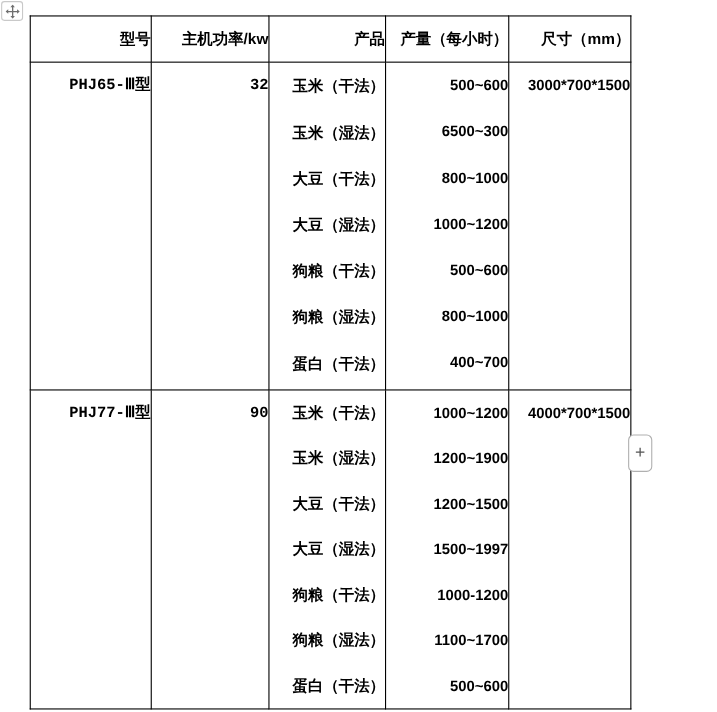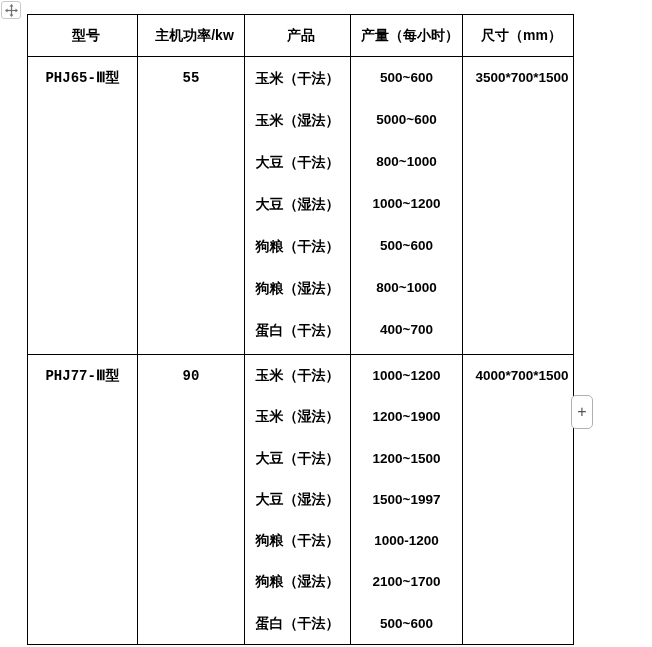--- a/index.html
+++ b/index.html
@@ -16,21 +16,21 @@
     box-sizing:border-box;cursor:move;padding:0;
   }
   
   table.spec{
     position:absolute;left:27px;top:14px;width:546px;
     border-collapse:collapse;table-layout:fixed;
     color:#000;font-weight:bold;font-size:14px;
   }
   table.spec td, table.spec th{
     border:1.5px solid #000;padding:0;vertical-align:top;
-    box-sizing:border-box;text-align:center;
+    box-sizing:border-box;text-align:right;
   }
   col.c1{width:110px}col.c2{width:107px}col.c3{width:106px}
   col.c4{width:112px}col.c5{width:111px}
   tr.hdr th{
     height:42px;vertical-align:middle;padding-left:7px;
     font-size:14px;font-weight:bold;white-space:nowrap;
   }
   tr.r1{height:298px}
   tr.r2{height:289px}
   .serif{font-family:Liberation Mono, monospace;}
@@ -85,42 +85,42 @@
     <th>产品</th>
     <th>产量（每小时）</th>
     <th>尺寸（mm）</th>
   </tr>
 
   <tr class="r1">
     <td class="model-cell serif">
       <div class="cellline">PHJ65-Ⅲ型</div>
     </td>
     <td class="power-cell serif">
-      <div class="cellline">55</div>
+      <div class="cellline">32</div>
     </td>
     <td class="pcol">
       <div class="pline">玉米（干法）</div>
       <div class="pline">玉米（湿法）</div>
       <div class="pline">大豆（干法）</div>
       <div class="pline">大豆（湿法）</div>
       <div class="pline">狗粮（干法）</div>
       <div class="pline">狗粮（湿法）</div>
       <div class="pline">蛋白（干法）</div>
     </td>
     <td class="pcol num">
       <div class="pline">500~600</div>
-      <div class="pline">5000~600</div>
+      <div class="pline">6500~300</div>
       <div class="pline">800~1000</div>
       <div class="pline">1000~1200</div>
       <div class="pline">500~600</div>
       <div class="pline">800~1000</div>
       <div class="pline">400~700</div>
     </td>
     <td class="dims-cell num">
-      <div class="cellline">3500*700*1500</div>
+      <div class="cellline">3000*700*1500</div>
     </td>
   </tr>
 
   <tr class="r2">
     <td class="model-cell serif">
       <div class="cellline">PHJ77-Ⅲ型</div>
     </td>
     <td class="power-cell serif">
       <div class="cellline">90</div>
     </td>
@@ -132,21 +132,21 @@
       <div class="pline">狗粮（干法）</div>
       <div class="pline">狗粮（湿法）</div>
       <div class="pline">蛋白（干法）</div>
     </td>
     <td class="pcol num">
       <div class="pline">1000~1200</div>
       <div class="pline">1200~1900</div>
       <div class="pline">1200~1500</div>
       <div class="pline">1500~1997</div>
       <div class="pline">1000-1200</div>
-      <div class="pline">2100~1700</div>
+      <div class="pline">1100~1700</div>
       <div class="pline">500~600</div>
     </td>
     <td class="dims-cell num">
       <div class="cellline">4000*700*1500</div>
     </td>
   </tr>
 </tbody>
   </table>
 
 <button class="plus-btn">+</button>

